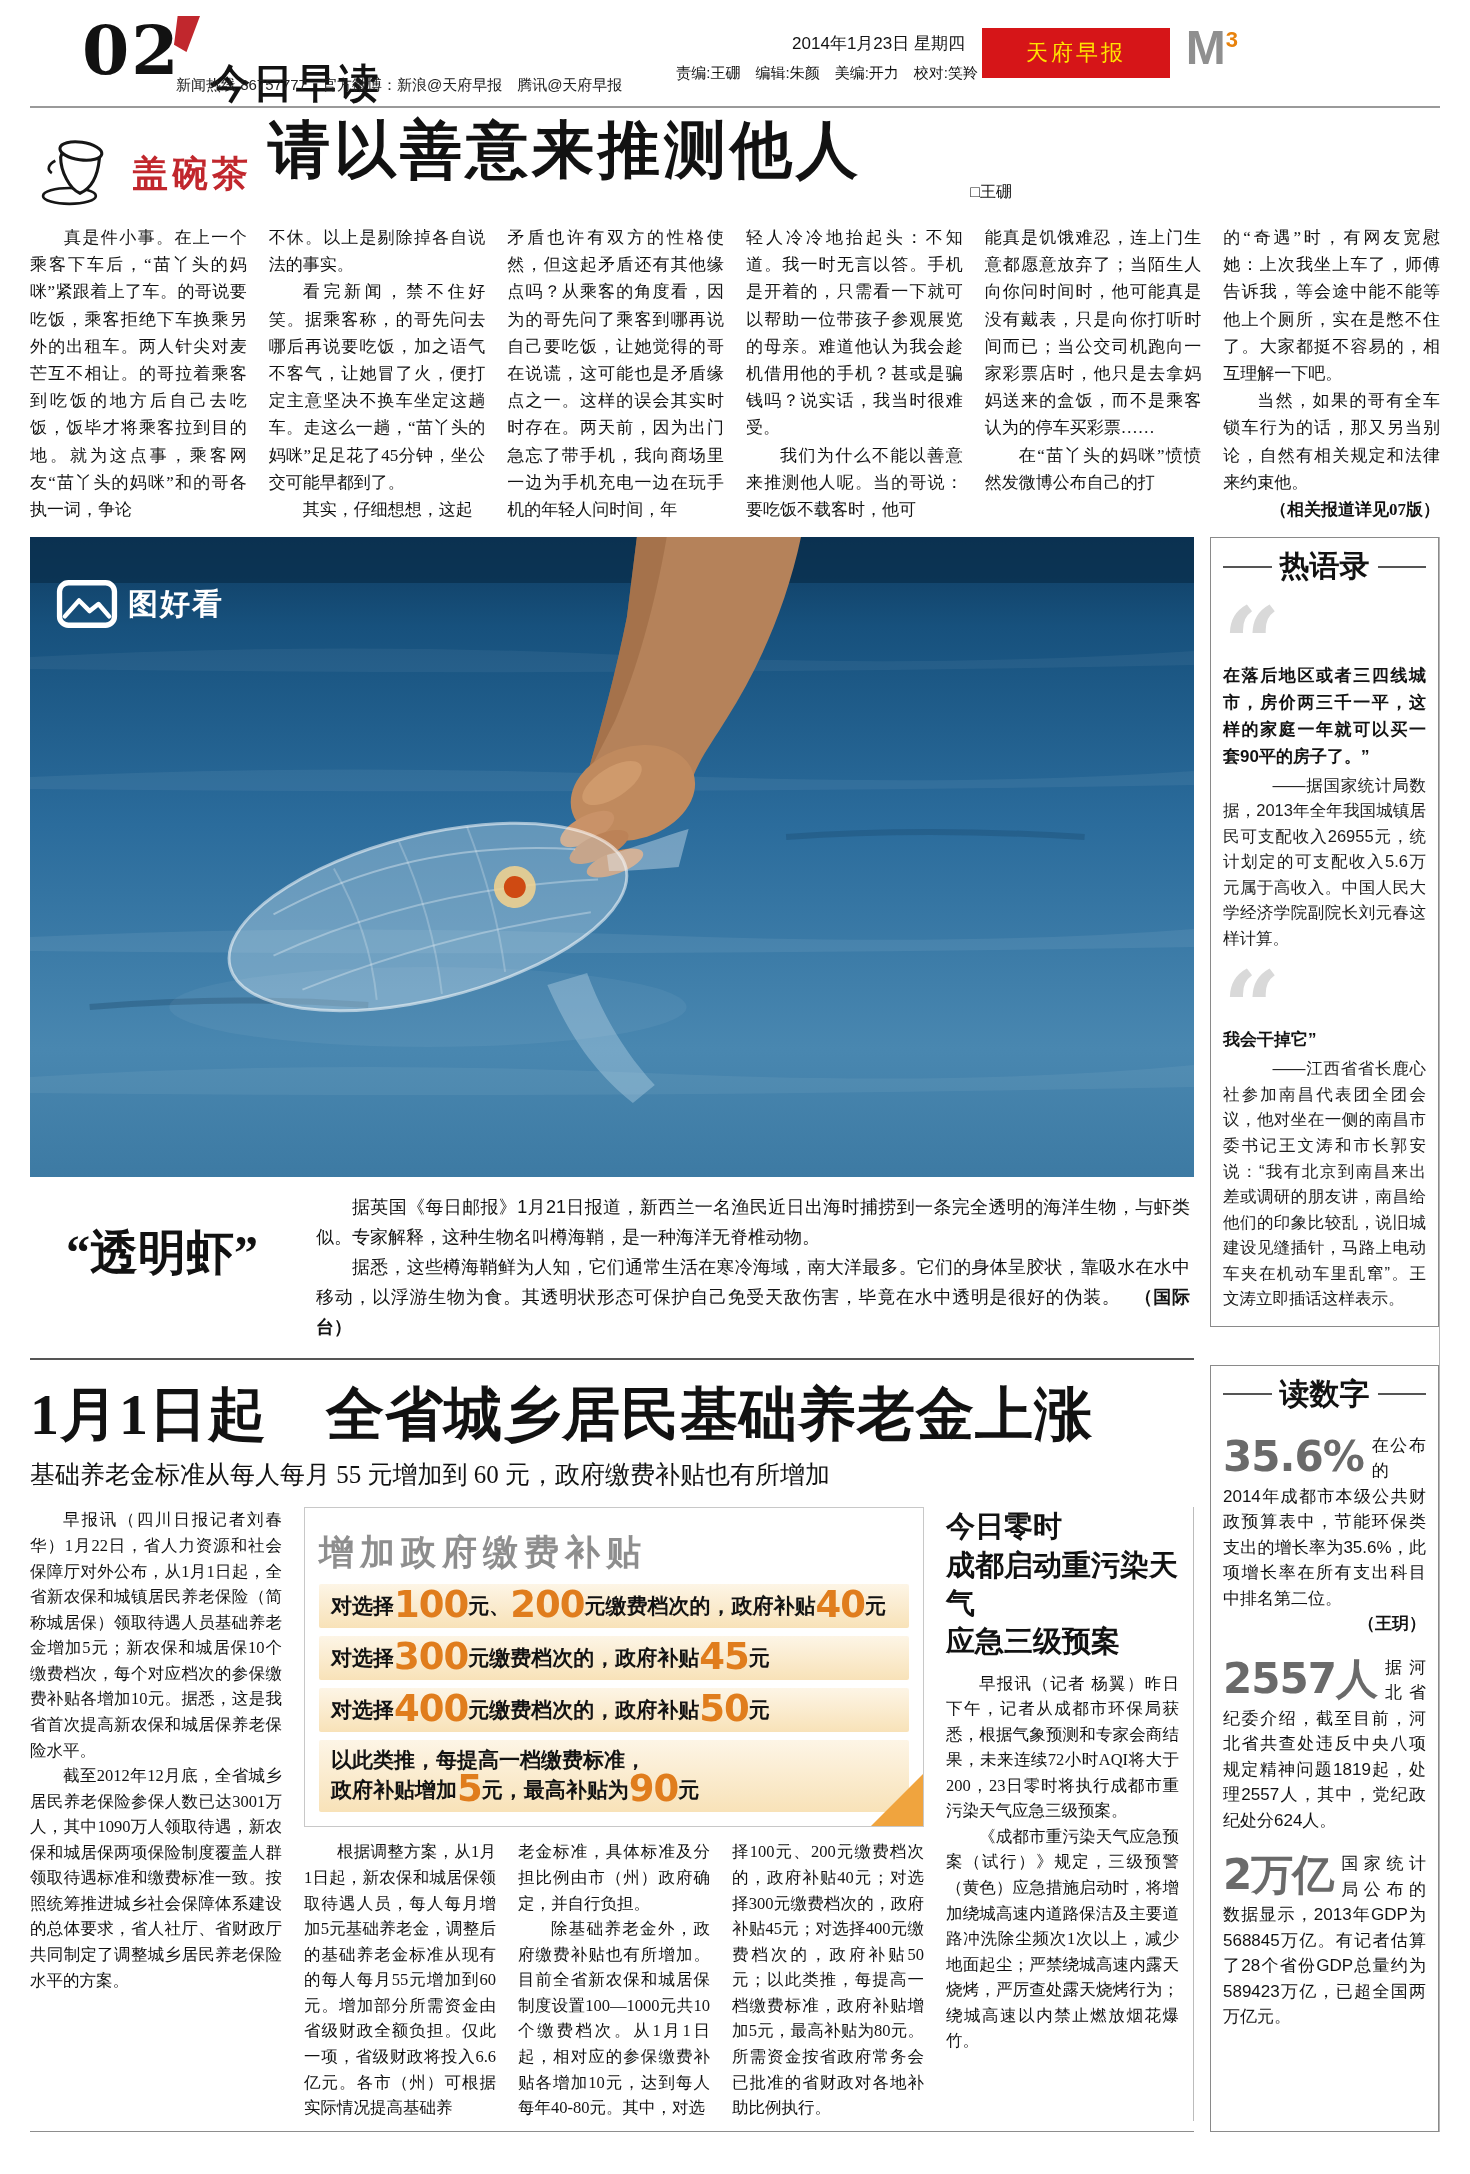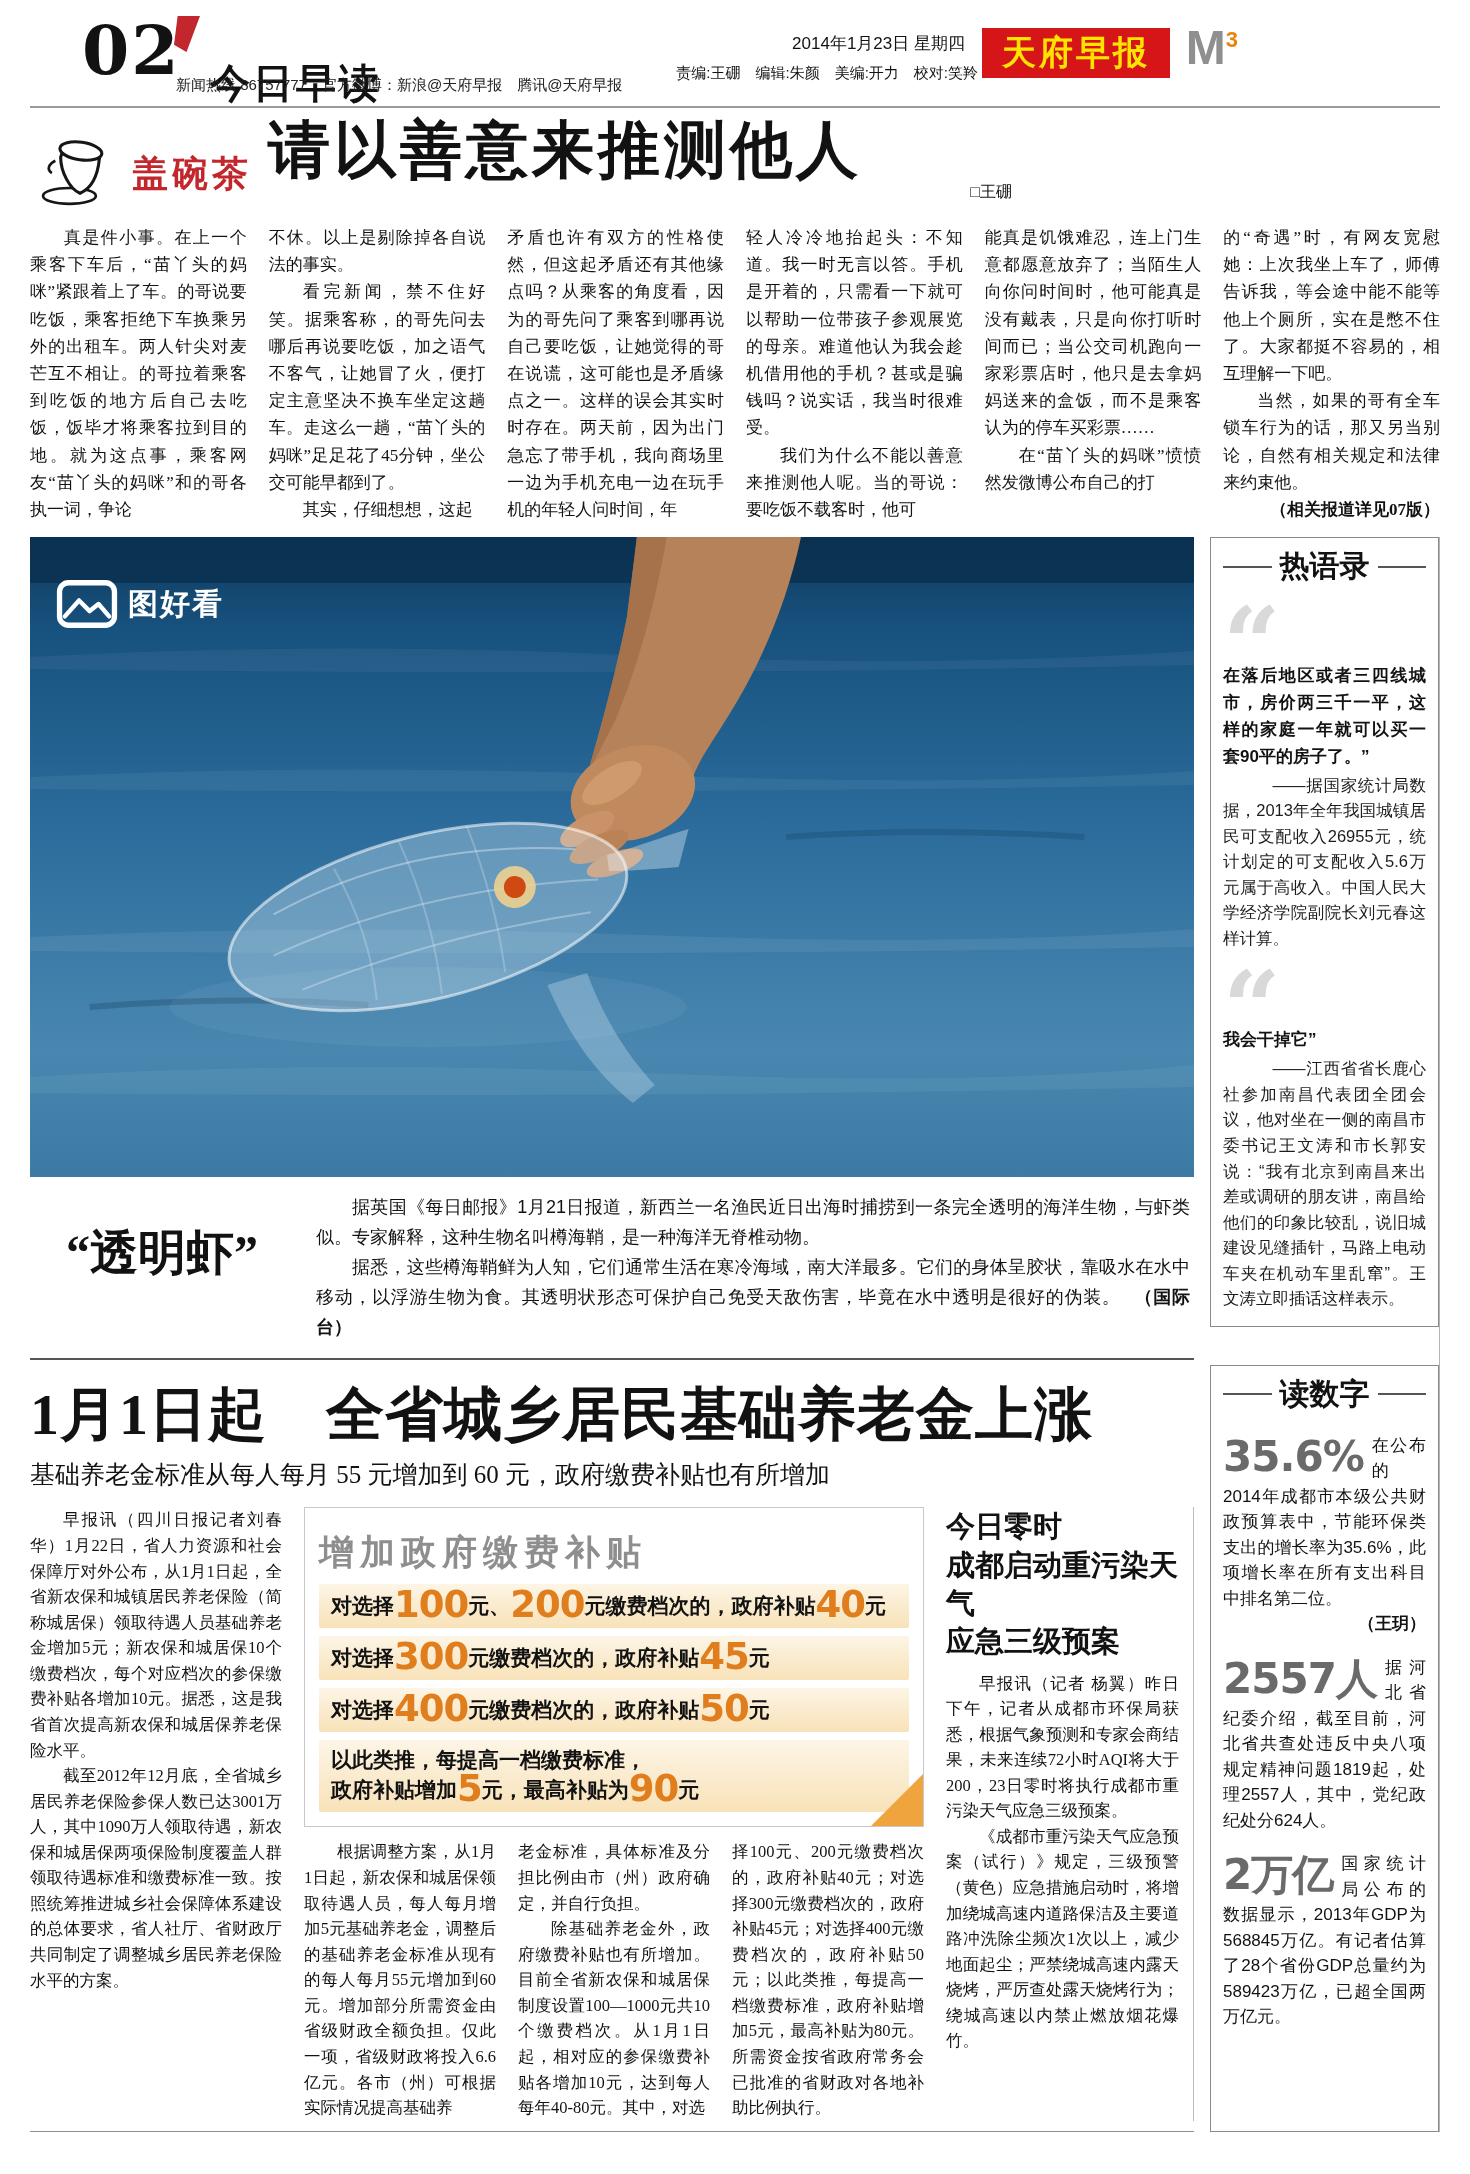--- a/index.html
+++ b/index.html
@@ -11,21 +11,21 @@
   .header{position:relative;height:106px;}
   .pagenum{position:absolute;left:82px;top:10px;font-size:68px;font-weight:bold;
            font-family:"DejaVu Serif",serif;letter-spacing:2px;}
   .flag{position:absolute;left:174px;top:16px;width:26px;height:36px;background:#c1272d;
         clip-path:polygon(14% 0,100% 0,48% 100%,0 80%);}
   .sect{position:absolute;left:210px;top:20px;font-size:40px;font-weight:bold;letter-spacing:3px;margin-top:36px;}
   .hotline{position:absolute;left:176px;top:76px;font-size:15px;color:#222;}
   .h-date{position:absolute;right:505px;top:32px;font-size:17px;}
   .h-credits{position:absolute;right:492px;top:64px;font-size:15px;}
   .masthead{position:absolute;right:300px;top:28px;width:188px;height:50px;background:#d61518;
-            color:#ffe400;font-weight:bold;font-size:34px;text-align:center;line-height:50px;
+            color:#ffe400;font-weight:normal;font-size:22px;text-align:center;line-height:50px;
             letter-spacing:3px;}
   .m3{position:absolute;right:232px;top:24px;font-size:48px;font-weight:bold;color:#8f8f8f;line-height:1;}
   .m3 sup{color:#e8820c;font-size:22px;}
   .head-rule{margin:0 30px;border-top:2px solid #9a9a9a;}
 
   
   .tart{margin:8px 30px 0;}
   .tart-head{position:relative;height:102px;text-align:right;}
   .cup{position:absolute;left:6px;top:6px;width:88px;height:88px;}
   .clabel{position:absolute;left:102px;top:34px;font-size:36px;font-weight:bold;color:#c1272d;letter-spacing:4px;}

